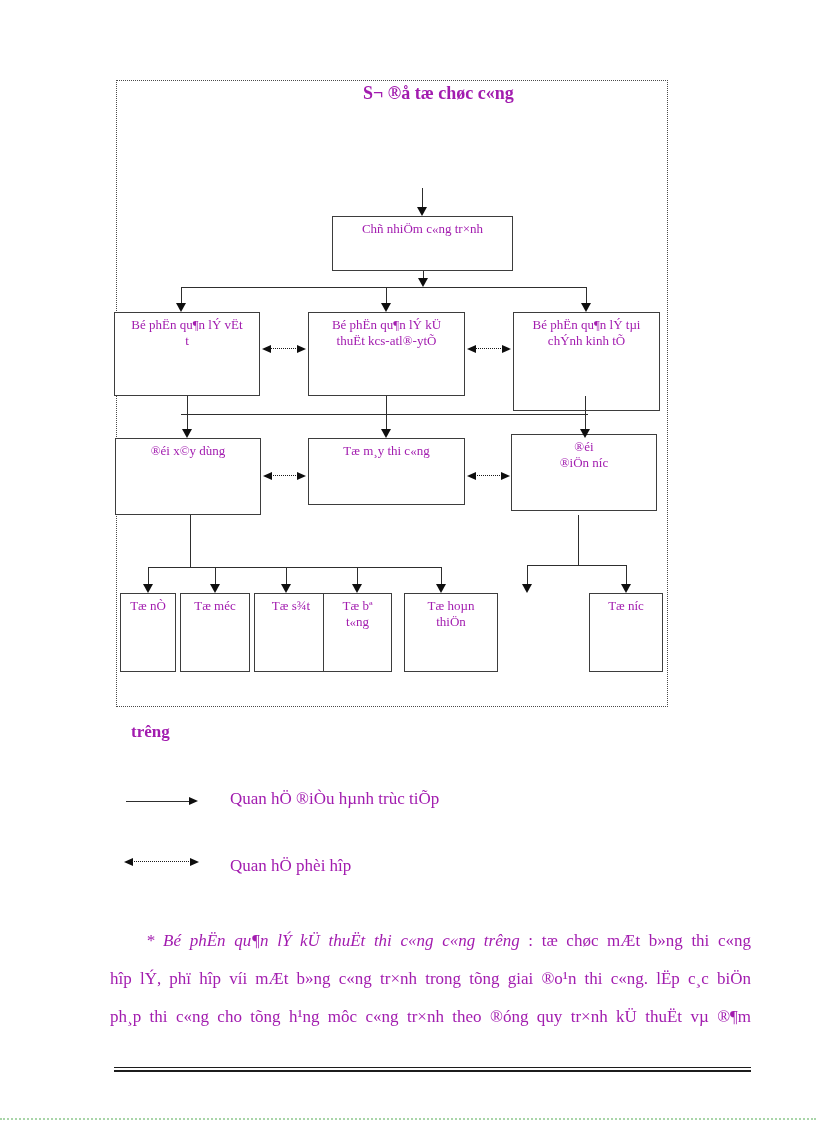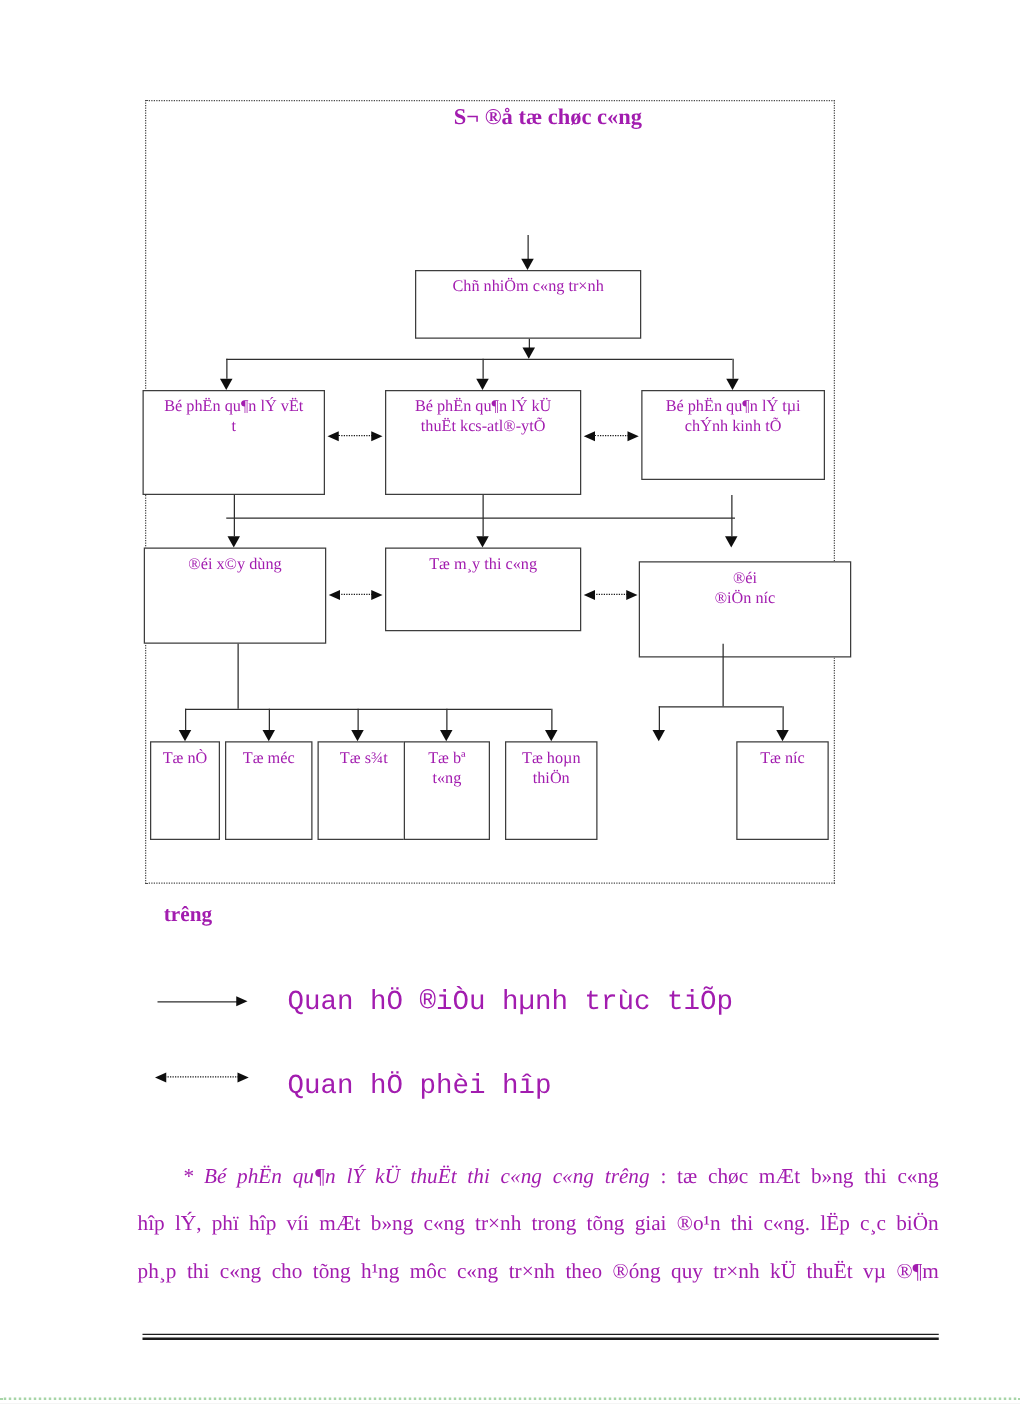--- a/index.html
+++ b/index.html
@@ -19,21 +19,21 @@
   .node span{display:block;}
   .title{font-weight:bold;font-size:18px;white-space:nowrap;}
   
   .vline{width:1px;background:#2e2e2e;}
   .hline{height:1px;background:#2e2e2e;}
   .dotline{height:0;border-top:1px dotted #1a1a1a;}
   .ah-down{width:0;height:0;border-left:5px solid transparent;border-right:5px solid transparent;border-top:9px solid #0e0e0e;}
   .ah-right{width:0;height:0;border-top:4px solid transparent;border-bottom:4px solid transparent;border-left:9px solid #0e0e0e;}
   .ah-left{width:0;height:0;border-top:4px solid transparent;border-bottom:4px solid transparent;border-right:9px solid #0e0e0e;}
   .caption{font-weight:bold;font-size:17px;}
-  .legendtext{font-size:22px;white-space:nowrap;font-family:Liberation Mono, monospace;}
+  .legendtext{font-size:17px;white-space:nowrap;}
   .para{width:641px;font-size:17px;}
   .pline{line-height:38px;text-align:justify;text-align-last:justify;white-space:normal;}
   .pline .it{font-style:italic;}
   .rule-thin{height:1px;background:#1c1c1c;}
   .rule-thick{height:2px;background:#1c1c1c;}
   .pagebreak{height:0;border-top:2px dotted #a8d5a8;}
 </style>
 </head>
 <body>
 
@@ -49,50 +49,50 @@
   </div>
 
   <div class="abs node" style="left:114px;top:312px;width:146px;height:84px;">
     <span>Bé phËn qu¶n lÝ vËt</span>
     <span>t</span>
   </div>
   <div class="abs node" style="left:308px;top:312px;width:157px;height:84px;">
     <span>Bé phËn qu¶n lÝ kÜ</span>
     <span>thuËt kcs-atl®-ytÕ</span>
   </div>
-  <div class="abs node" style="left:513px;top:312px;width:147px;height:72px;">
+  <div class="abs node" style="left:513px;top:312px;width:147px;height:99px;">
     <span>Bé phËn qu¶n lÝ tµi</span>
     <span>chÝnh kinh tÕ</span>
   </div>
 
   <div class="abs node" style="left:115px;top:438px;width:146px;height:77px;">
     <span>®éi x©y dùng</span>
   </div>
   <div class="abs node" style="left:308px;top:438px;width:157px;height:67px;">
     <span>Tæ m¸y thi c«ng</span>
   </div>
-  <div class="abs node" style="left:511px;top:449px;width:170px;height:77px;">
+  <div class="abs node" style="left:511px;top:434px;width:146px;height:77px;">
     <span>®éi</span>
     <span>®iÖn níc</span>
   </div>
 
   <div class="abs node" style="left:120px;top:593px;width:56px;height:79px;">
     <span>Tæ nÒ</span>
   </div>
   <div class="abs node" style="left:180px;top:593px;width:70px;height:79px;">
     <span>Tæ méc</span>
   </div>
   <div class="abs node" style="left:254px;top:593px;width:74px;height:79px;font-family:Liberation Serif, serif;">
     <span>Tæ s¾t</span>
   </div>
   <div class="abs node" style="left:323px;top:593px;width:69px;height:79px;">
     <span>Tæ bª</span>
     <span>t«ng</span>
   </div>
-  <div class="abs node" style="left:404px;top:593px;width:74px;height:79px;">
+  <div class="abs node" style="left:404px;top:593px;width:94px;height:79px;">
     <span>Tæ hoµn</span>
     <span>thiÖn</span>
   </div>
   <div class="abs node" style="left:589px;top:593px;width:74px;height:79px;">
     <span>Tæ níc</span>
   </div>
 
   <div class="abs vline" style="left:422px;top:188px;height:20px;"></div>
   <div class="abs ah-down" style="left:417px;top:207px;"></div>
 

